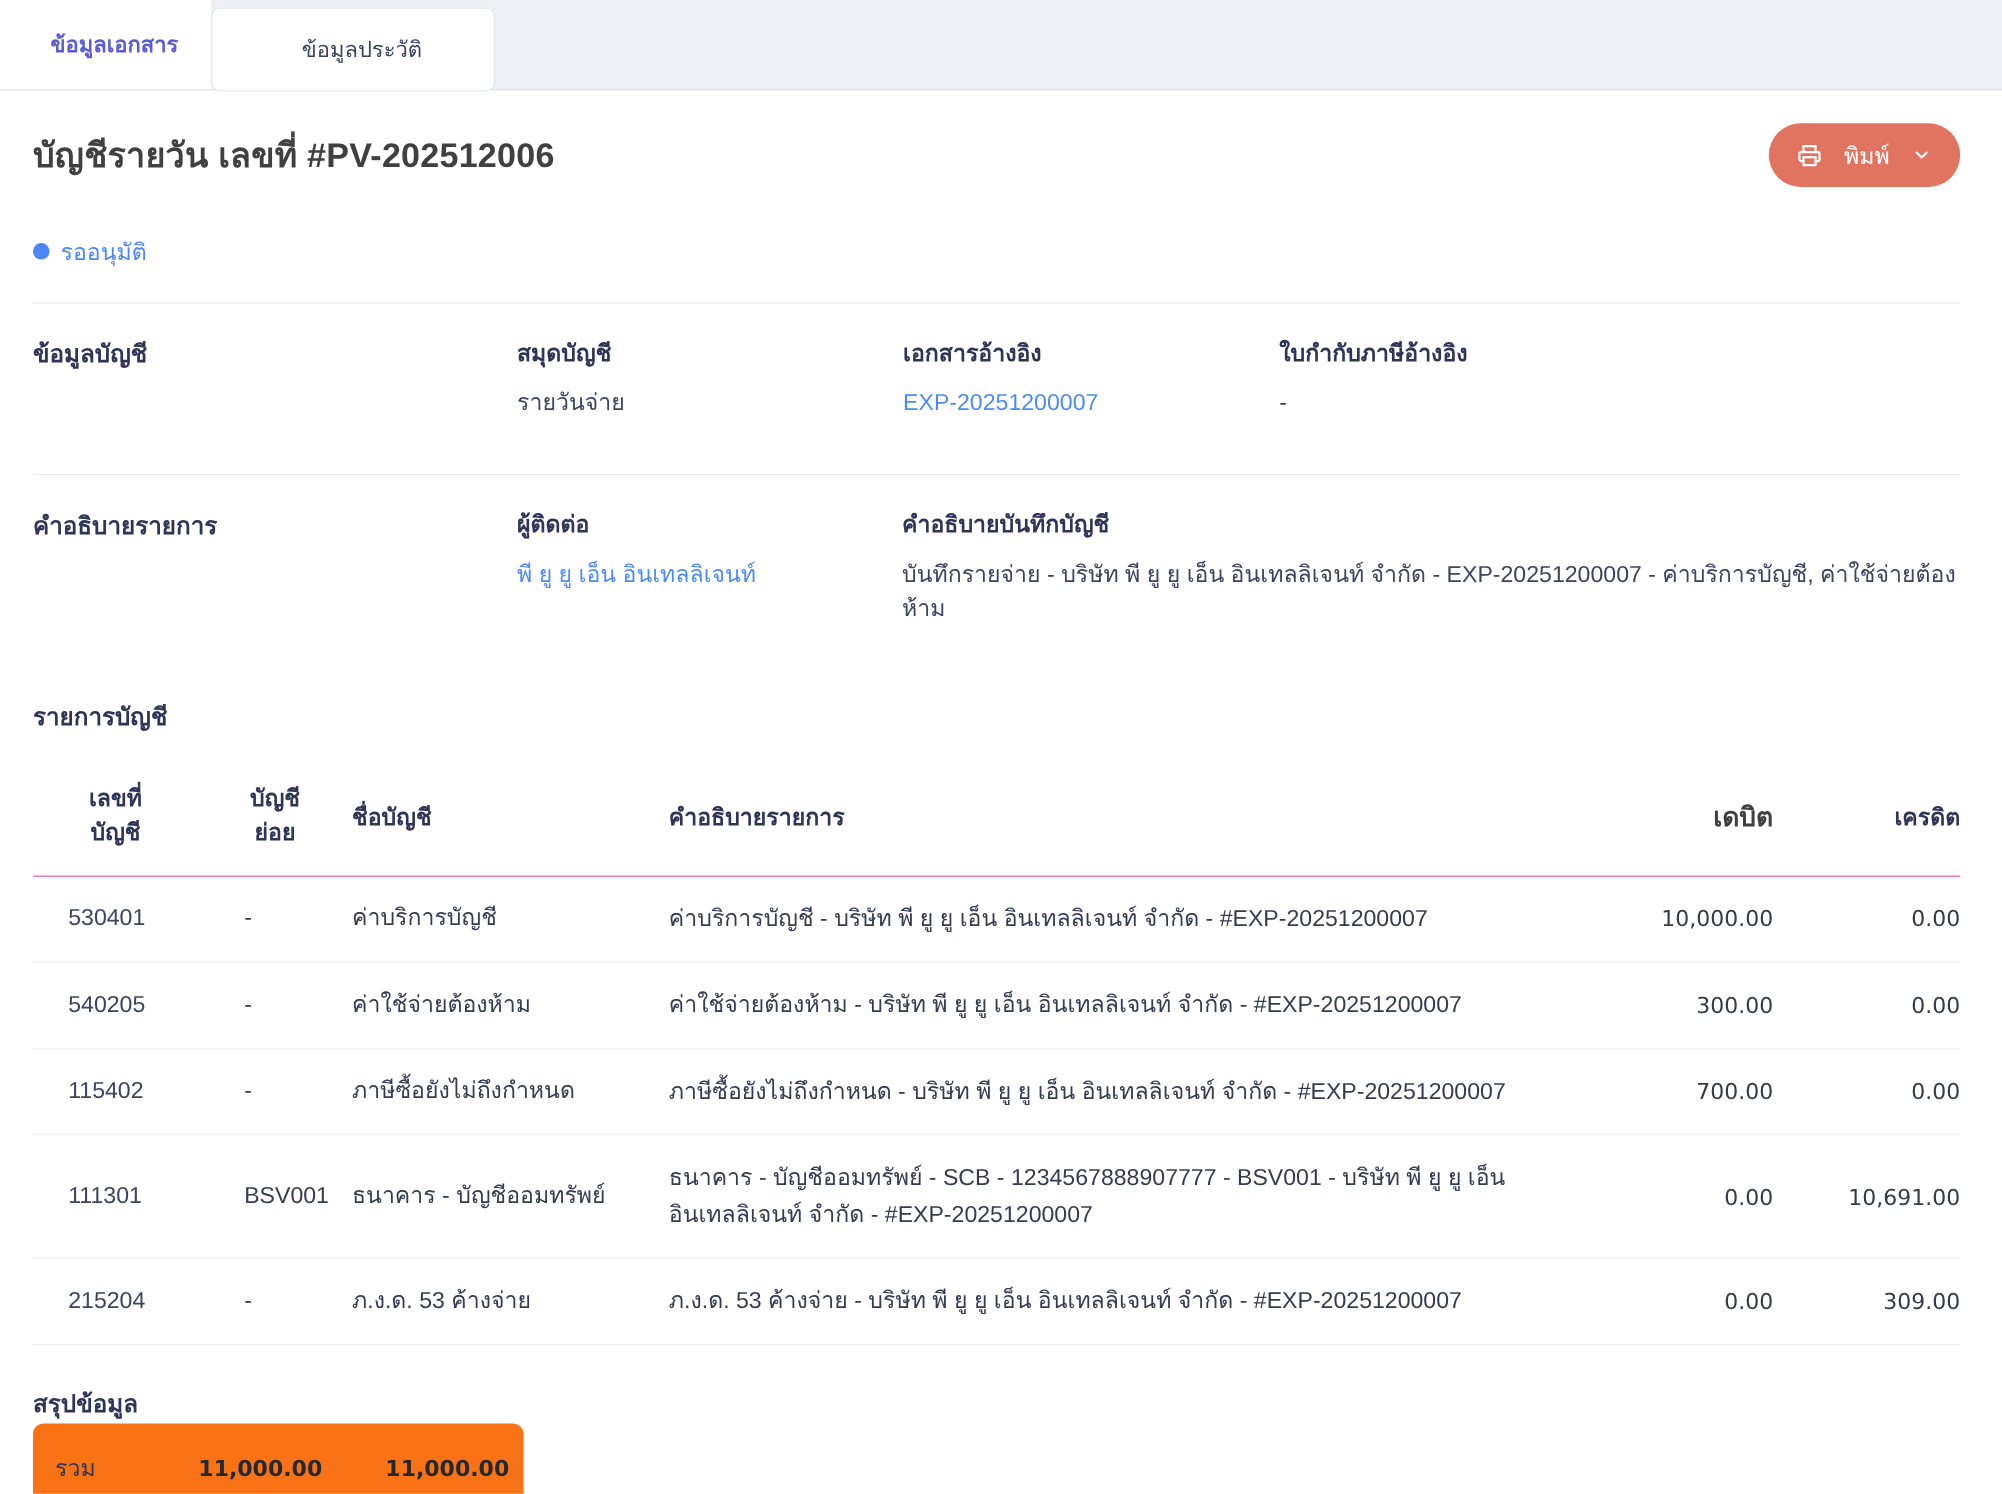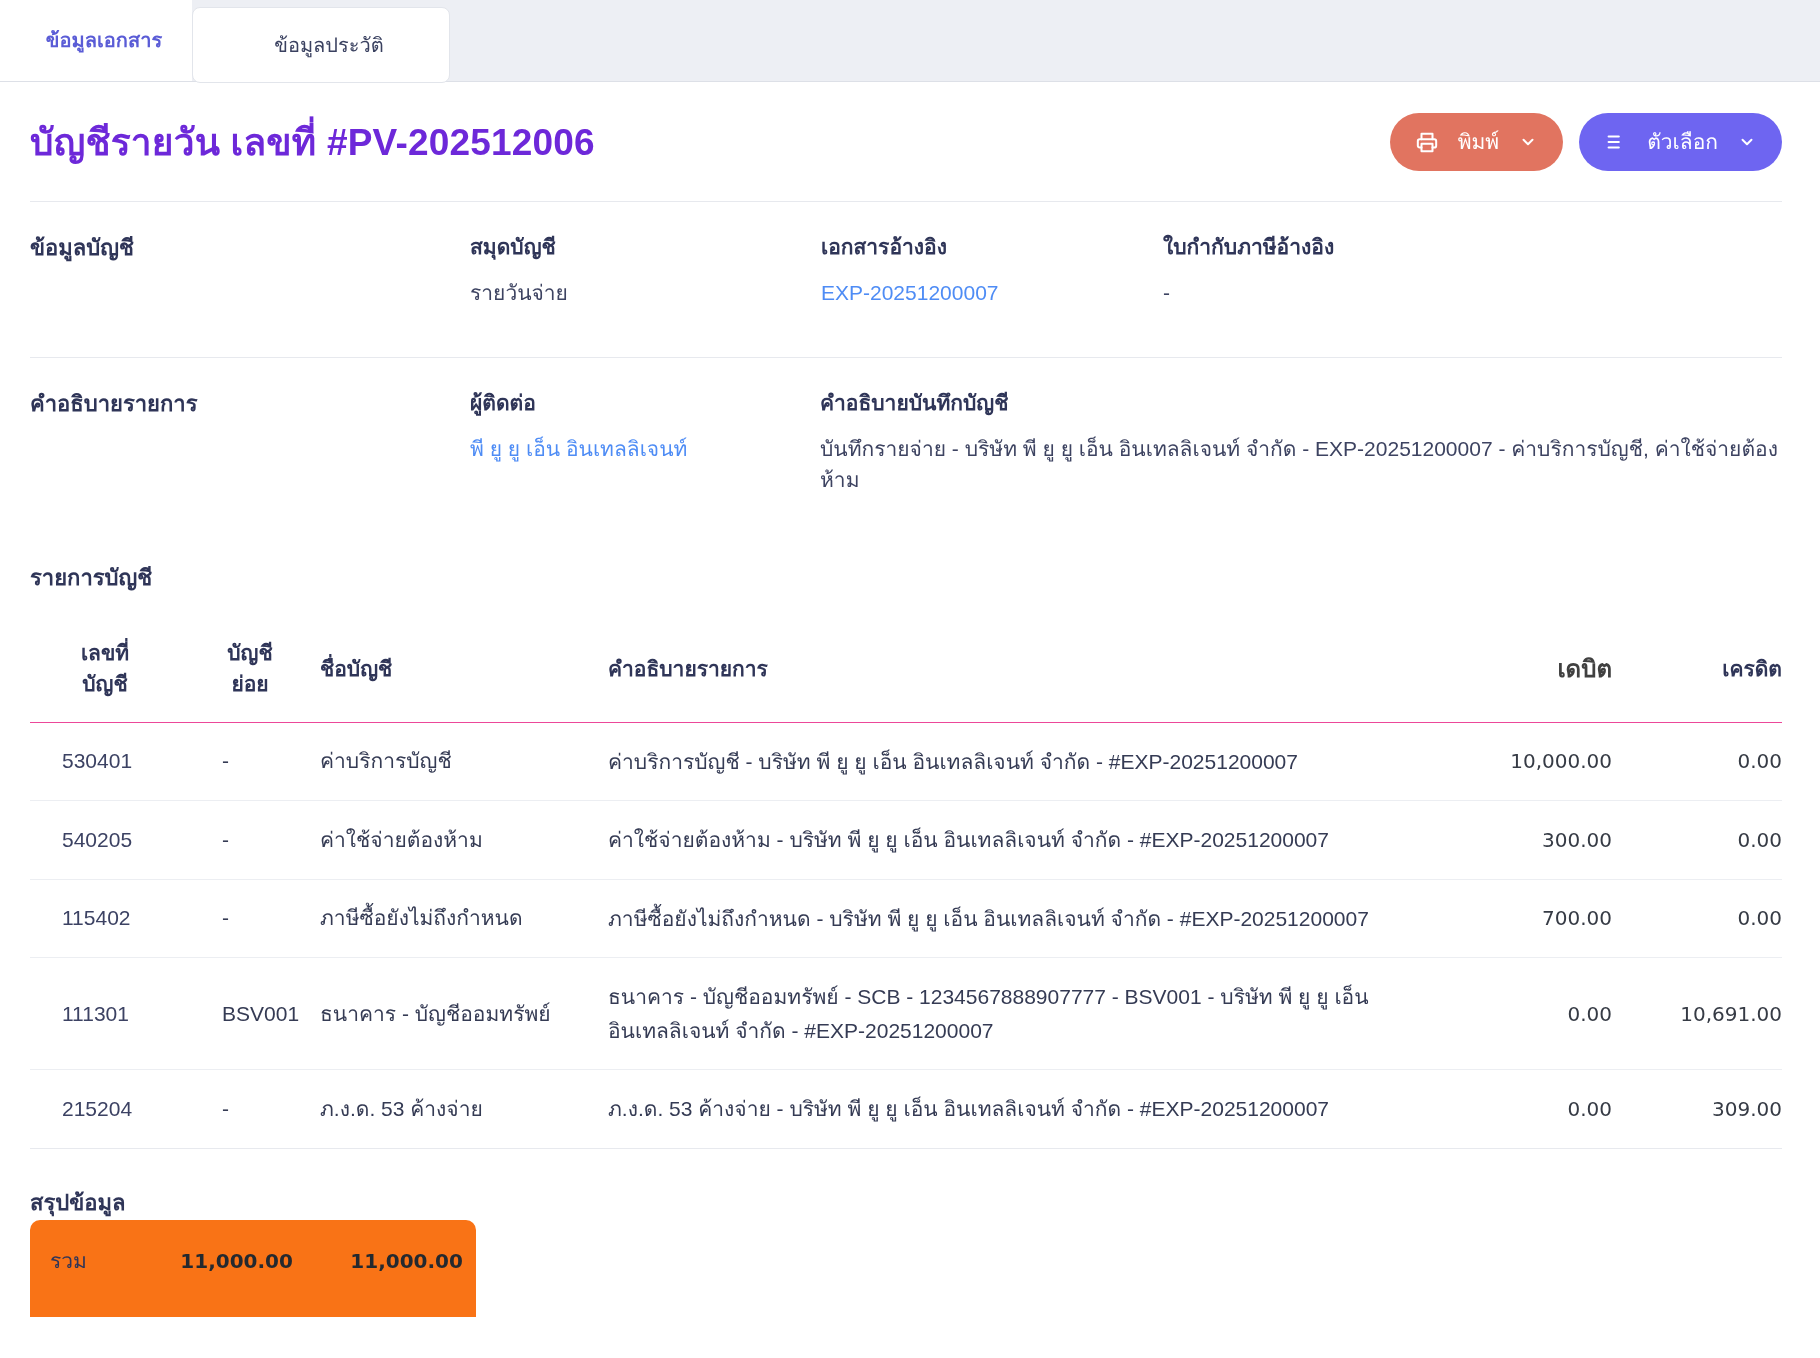--- a/index.html
+++ b/index.html
@@ -8,21 +8,21 @@
 
   
   .tabbar { position:relative; height:82px; background:#edeff4; border-bottom:1px solid #dde0e7; display:flex; }
   .tab { height:100%; display:flex; align-items:center; justify-content:center; font-size:20px; cursor:pointer;padding-left:16px; }
   .tab-active { width:192px; background:#ffffff; color:#5a5cd6; font-weight:bold; border-bottom:1px solid #ffffff; margin-bottom:-1px; }
   .tab-card { width:258px; background:#ffffff; color:#3a4160; border:1px solid #e2e5eb; border-radius:8px; margin-top:7px; height:76px;text-align:right; }
 
   
   .content { padding:0 38px 0 30px; }
   .header-row { display:flex; align-items:center; justify-content:space-between; margin-top:30px; }
-  .page-title { font-size:37px; font-weight:bold; color:#6d28d9; letter-spacing:.2px; }
+  .page-title { font-size:31px; font-weight:bold; color:#404040; letter-spacing:.2px; }
   .btn-group { display:flex; gap:16px; }
   .btn { height:58px; border:none; border-radius:29px; display:flex; align-items:center; gap:20px;
          padding:0 26px; font-size:21px; color:#ffffff; cursor:pointer; font-family:inherit; }
   .btn-print { background:#e17460; }
   .btn-options { background:#6e65f1; }
   .btn svg { display:block; }
 
   
   .status-row { display:flex; align-items:center; gap:10px; margin-top:42px; font-size:21px; color:#4b87f5; }
   .status-dot { width:15px; height:15px; border-radius:50%; background:#4b87f5; }
@@ -79,36 +79,27 @@
               <rect x="6" y="14" width="12" height="8"></rect>
           </svg>
         </span>
         <span>พิมพ์</span>
         <span>
           <svg width="18" height="18" viewBox="0 0 24 24" fill="none" stroke="#ffffff" stroke-width="2.6" stroke-linecap="round" stroke-linejoin="round">
               <path d="M6 9l6 6 6-6"></path>
             </svg>
         </span>
       </button>
-      <button class="btn btn-options">
-        <span>
-          <svg width="22" height="22" viewBox="0 0 24 24" fill="none" stroke="#ffffff" stroke-width="2.4" stroke-linecap="round">
-              <path d="M4 6h11M4 12h11M4 18h11"></path>
-            </svg>
-        </span>
-        <span>ตัวเลือก</span>
-        <span>
-          <svg width="18" height="18" viewBox="0 0 24 24" fill="none" stroke="#ffffff" stroke-width="2.6" stroke-linecap="round" stroke-linejoin="round">
-              <path d="M6 9l6 6 6-6"></path>
-            </svg>
-        </span>
-      </button>
-    </div>
-  </div>
-
+    </div>
+  </div>
+
+  <div class="status-row">
+    <span class="status-dot"></span>
+    <span>รออนุมัติ</span>
+  </div>
 
   <div class="divider"></div>
 
   <div class="grid-info">
     <div class="sec-title">ข้อมูลบัญชี</div>
     <div>
       <div class="f-label">สมุดบัญชี</div>
       <div class="f-value">รายวันจ่าย</div>
     </div>
     <div>

